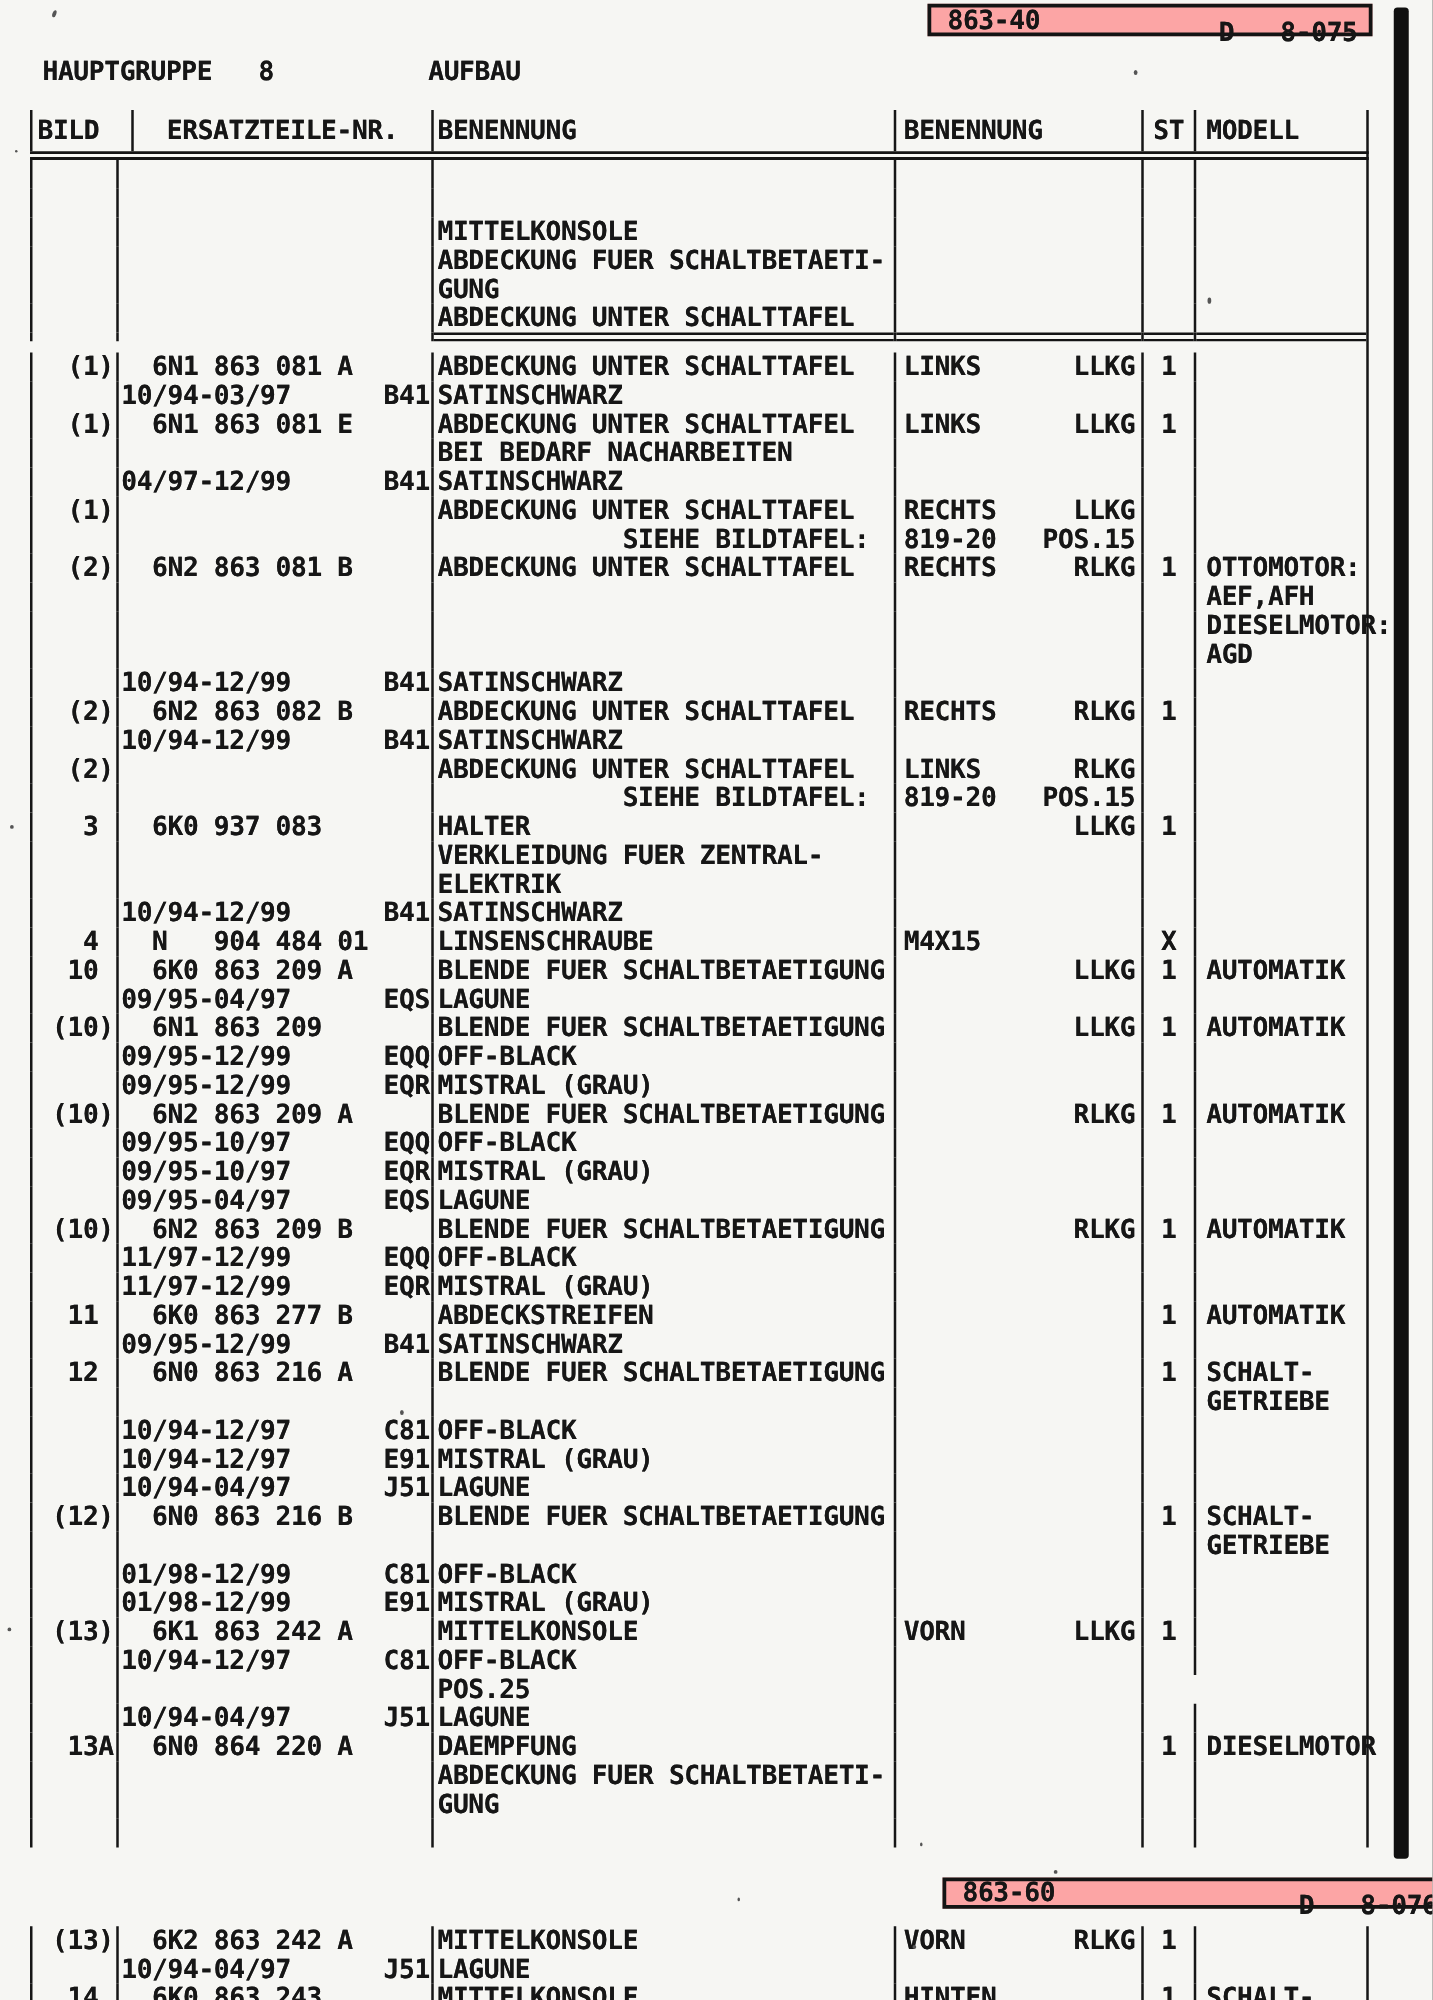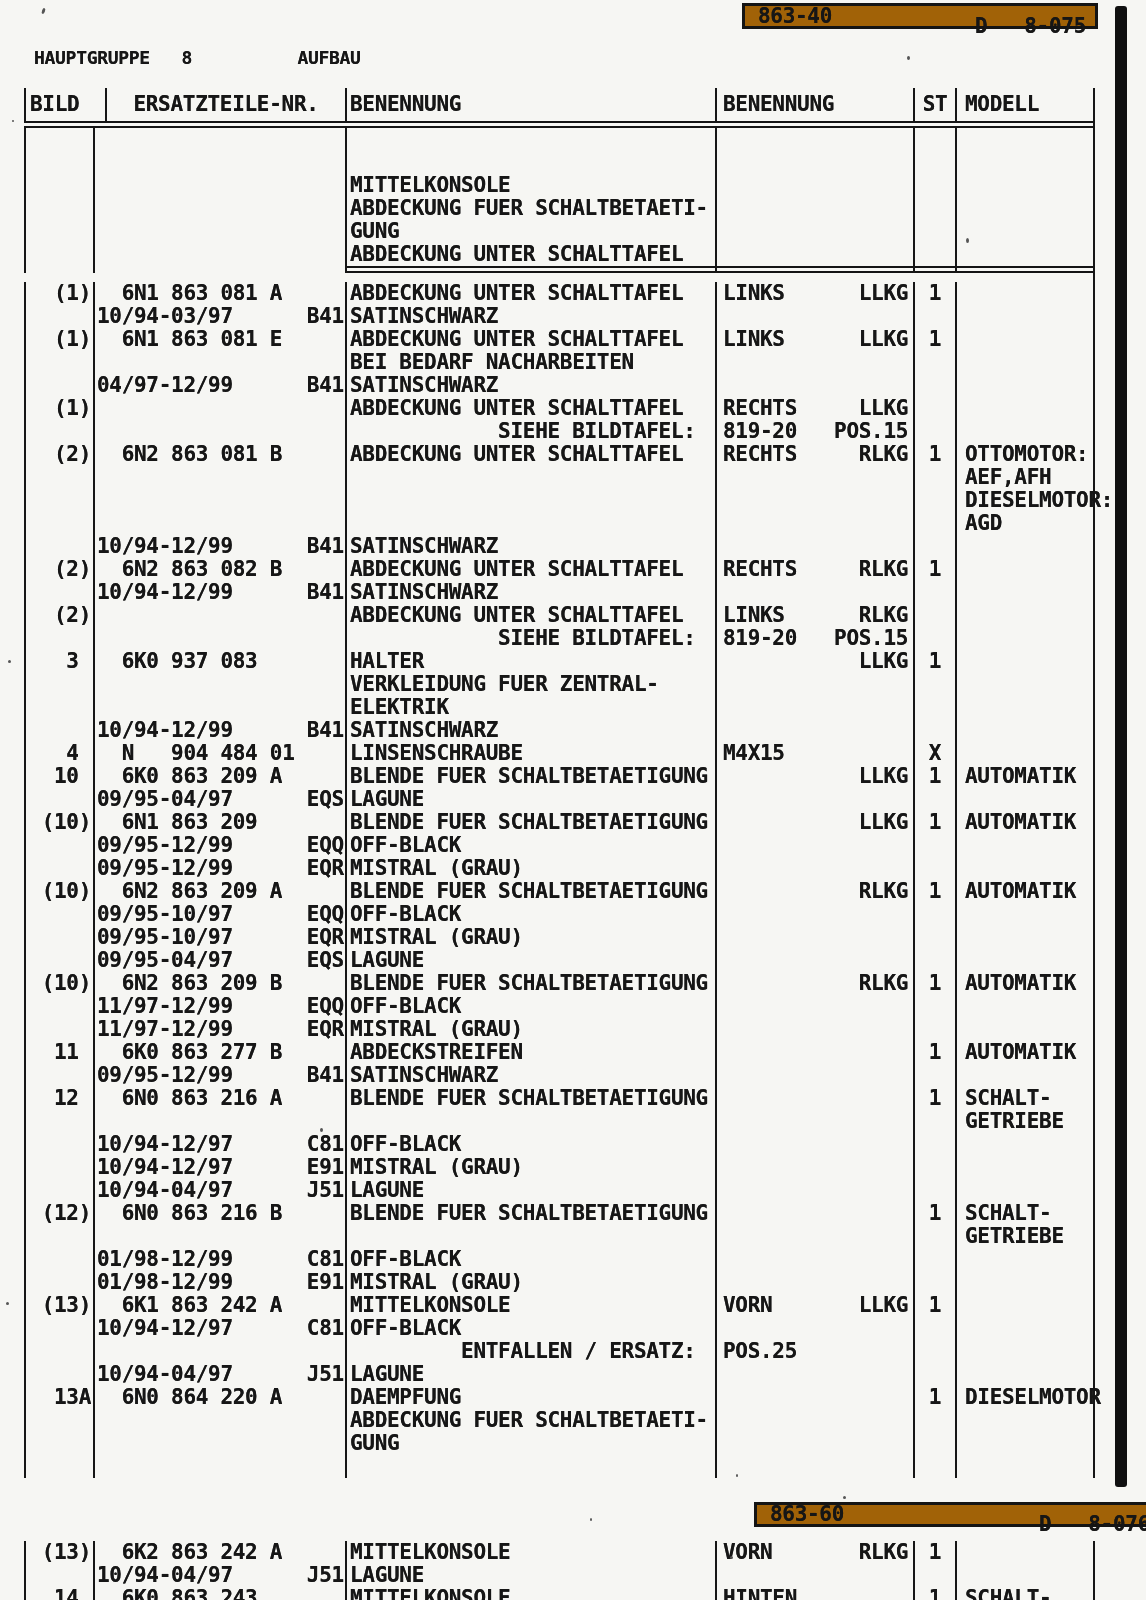--- a/index.html
+++ b/index.html
@@ -11,33 +11,33 @@
     font-family:"DejaVu Sans Mono","Liberation Mono",monospace;
     font-weight:bold;
     color:#161616;
     letter-spacing:-0.3px;
     text-shadow:0 0 0.5px rgba(20,20,20,.8);
   }
   
   .stamp{
     position:absolute;
     border:3px solid #141414;
-    background:#a16207;
+    background:#fca5a5;
     display:flex;justify-content:space-between;align-items:center;
     font-size:21px;line-height:21px;white-space:pre;
     box-sizing:border-box;
   }
   .stamp .l{padding-left:13px;}
   .stamp .r{padding-right:9px;margin-top:20px;}
   #stamp-top{left:742px;top:3px;width:356px;height:26px;}
   #stamp-bottom{left:754px;top:1502px;width:408px;height:25px;}
 
   .headline{
     position:absolute;left:34px;top:46px;
-    font-size:18px;line-height:23px;white-space:pre;
+    font-size:21px;line-height:23px;white-space:pre;
   }
 
   
   .ptable{
     position:absolute;left:24px;width:1069px;
     border-right:2px solid #161616;
     box-sizing:content-box;
   }
   #table1{top:88px;}
   #table2{top:1541px;border-right-width:2px;}
@@ -530,21 +530,20 @@
           <span></span>
           <span>10/94-12/97      C81</span>
           <span>OFF-BLACK</span>
           <span></span>
           <span></span>
           <span></span>
         </div>
         <div class="trow">
           <span></span>
           <span></span>
-          <span>         ENTFALLEN / ERSATZ:</span>
           <span>POS.25</span>
           <span></span>
           <span></span>
         </div>
         <div class="trow">
           <span></span>
           <span>10/94-04/97      J51</span>
           <span>LAGUNE</span>
           <span></span>
           <span></span>

